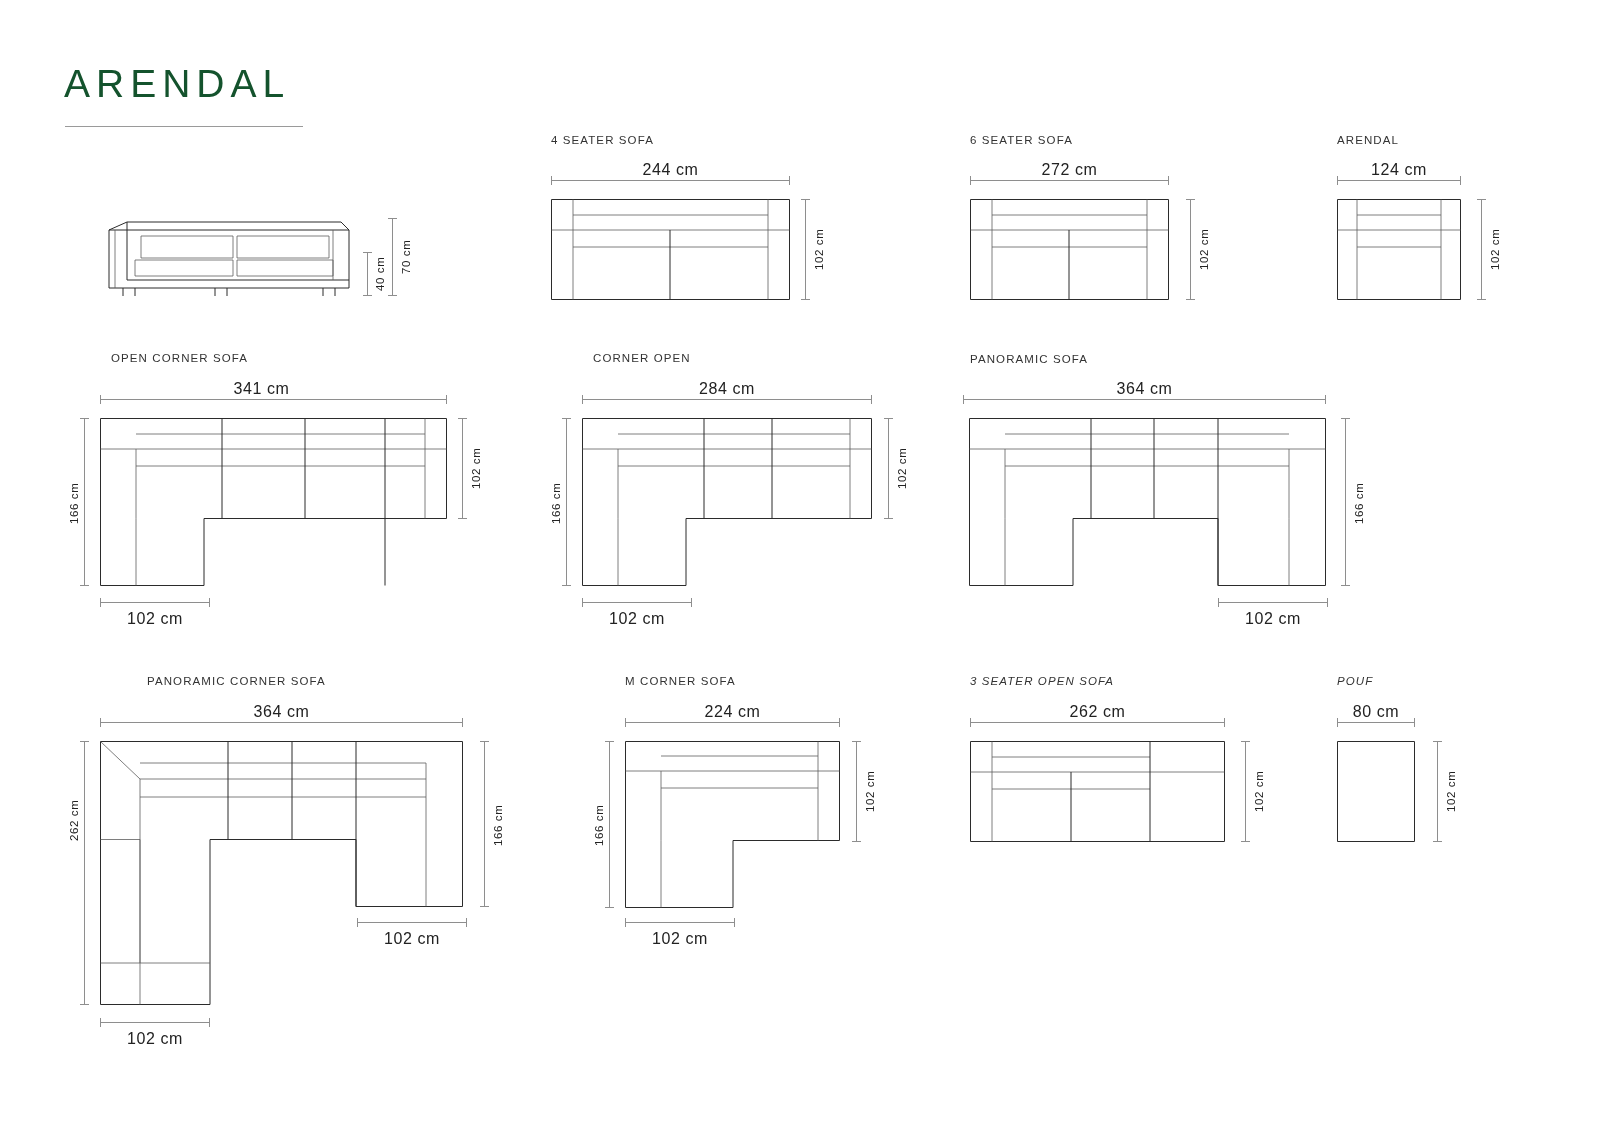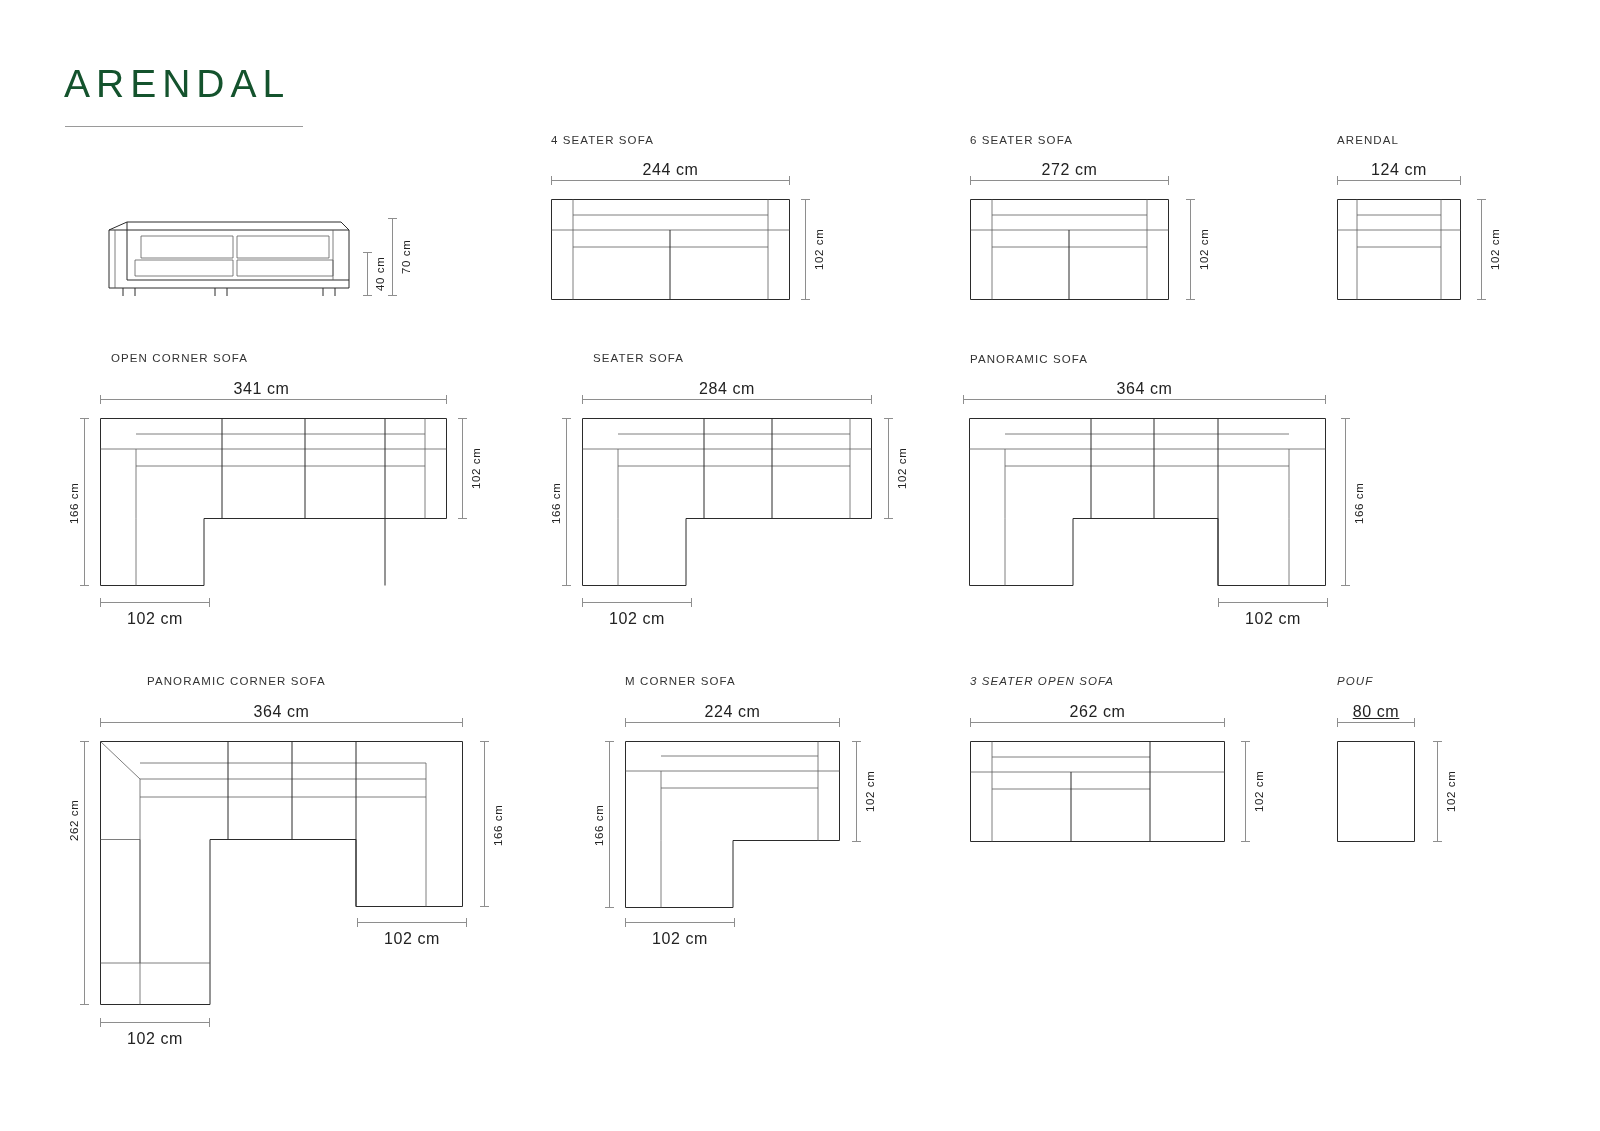--- a/index.html
+++ b/index.html
@@ -222,21 +222,21 @@
       <path d="M36 100.5 L36 167.5" class="thin"></path>
     </svg>
   </div>
   <div class="rule-v" style="left:84px; top:418px; height:168px;"></div>
   <div class="dim-v" style="left:68px; top:468px; height:70px;">166 cm</div>
   <div class="rule-v" style="left:462px; top:418px; height:101px;"></div>
   <div class="dim-v" style="left:470px; top:433px; height:71px;">102 cm</div>
   <div class="rule-h" style="left:100px; top:602px; width:110px;"></div>
   <div class="dim-h" style="left:100px; top:610px; width:110px;">102 cm</div>
 
-  <div class="item-label" style="left:593px; top:352px;">SEATER SOFA</div>
+  <div class="item-label" style="left:593px; top:352px;">CORNER OPEN</div>
   <div class="rule-h" style="left:582px; top:399px; width:290px;"></div>
   <div class="dim-h" style="left:582px; top:380px; width:290px;">284 cm</div>
   <div>
     <svg class="draw" style="left:582px; top:418px;" width="290" height="168" viewBox="0 0 290 168">
       <path d="M0.5 0.5 L289.5 0.5 L289.5 100.5 L104 100.5 L104 167.5 L0.5 167.5 Z" class="fillw"></path>
       <path d="M0.5 31 L289.5 31" class="thin"></path>
       <path d="M268 0.5 L268 100.5" class="thin"></path>
       <path d="M36 16 L268 16" class="thin"></path>
       <path d="M36 48 L268 48" class="thin"></path>
       <path d="M36 31 L36 100.5" class="thin"></path>
@@ -342,21 +342,21 @@
       <path d="M22 48 L180 48" class="thin"></path>
       <path d="M101 31 L101 100.5"></path>
       <path d="M180 0.5 L180 100.5"></path>
     </svg>
   </div>
   <div class="rule-v" style="left:1245px; top:741px; height:101px;"></div>
   <div class="dim-v" style="left:1253px; top:756px; height:71px;">102 cm</div>
 
   <div class="item-label" style="left:1337px; top:675px;font-style:italic;">POUF</div>
   <div class="rule-h" style="left:1337px; top:722px; width:78px;"></div>
-  <div class="dim-h" style="left:1337px; top:703px; width:78px;text-decoration:underline;">80 cm</div>
+  <div class="dim-h" style="left:1337px; top:703px; width:78px;">80 cm</div>
   <div>
     <svg class="draw" style="left:1337px; top:741px;" width="78" height="101" viewBox="0 0 78 101">
       <rect x="0.5" y="0.5" width="77" height="100" class="fillw"></rect>
     </svg>
   </div>
   <div class="rule-v" style="left:1437px; top:741px; height:101px;"></div>
   <div class="dim-v" style="left:1445px; top:756px; height:71px;">102 cm</div>
 
 </div>
 

